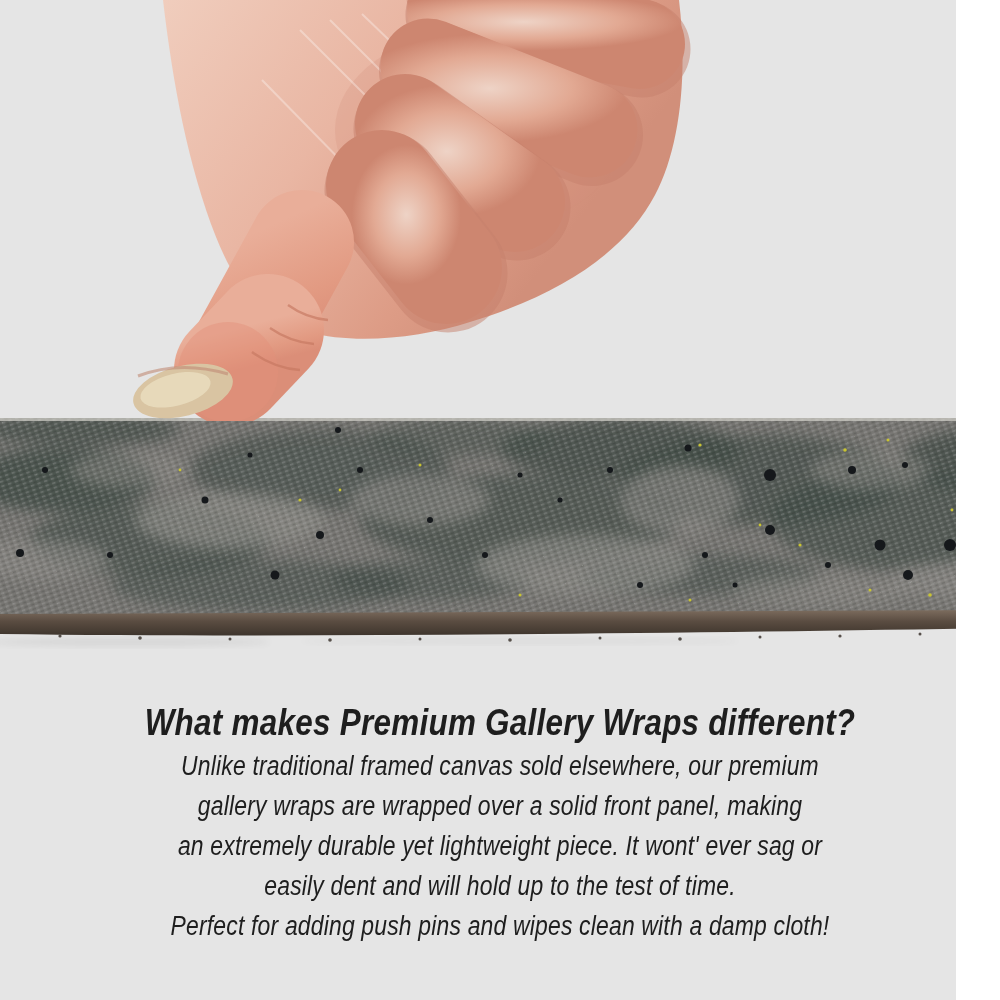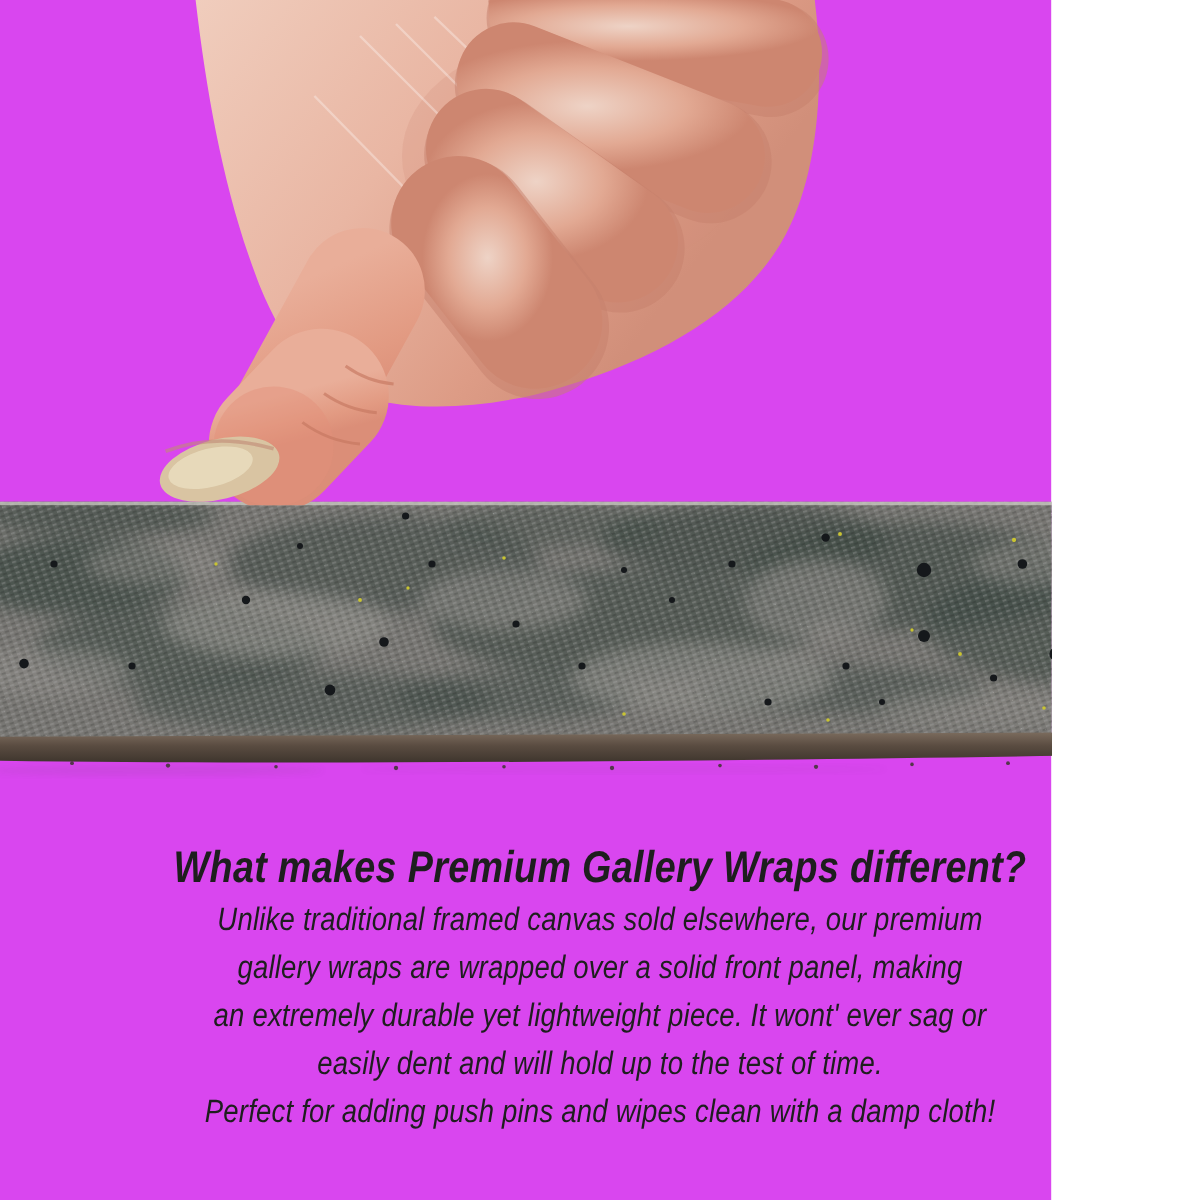--- a/index.html
+++ b/index.html
@@ -1,19 +1,19 @@
 <!DOCTYPE html>
 <html><head>
 <meta charset="utf-8">
 <style>
   html,body{margin:0;padding:0;background:#ffffff;}
   .scene{
     position:relative;
-    width:876px;height:1000px;
-    background:#d946ef;
+    width:956px;height:1000px;
+    background:#e5e5e5;
     overflow:hidden;
     font-family:"Liberation Sans", sans-serif;
   }
   .strip-wrap{position:absolute;left:0;top:418px;width:1000px;height:232px;}
   .hand-wrap{position:absolute;left:0;top:0;width:1000px;height:421px;}
   .hand-wrap svg,.strip-wrap svg{display:block;}
   .copy{
     position:absolute;left:0;top:700px;width:1000px;
     text-align:center;color:#1e1e1e;
     font-style:italic;

